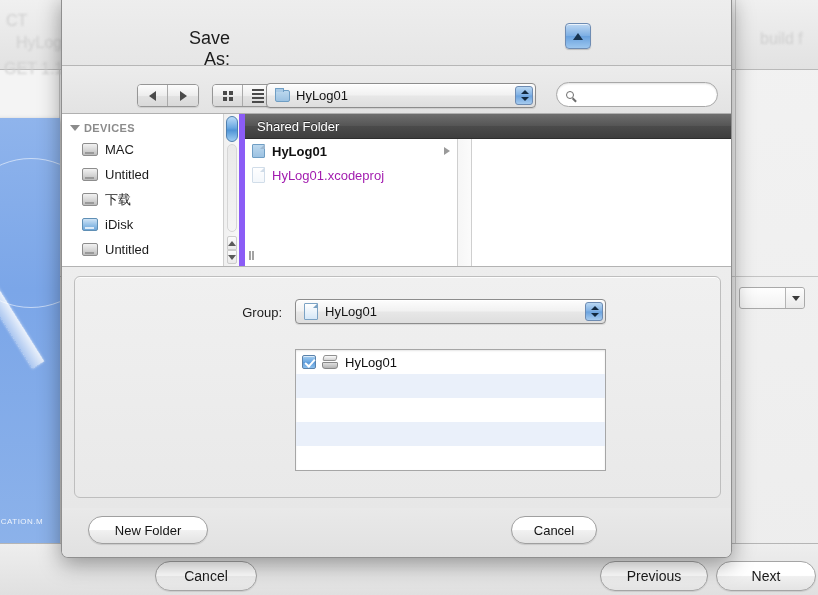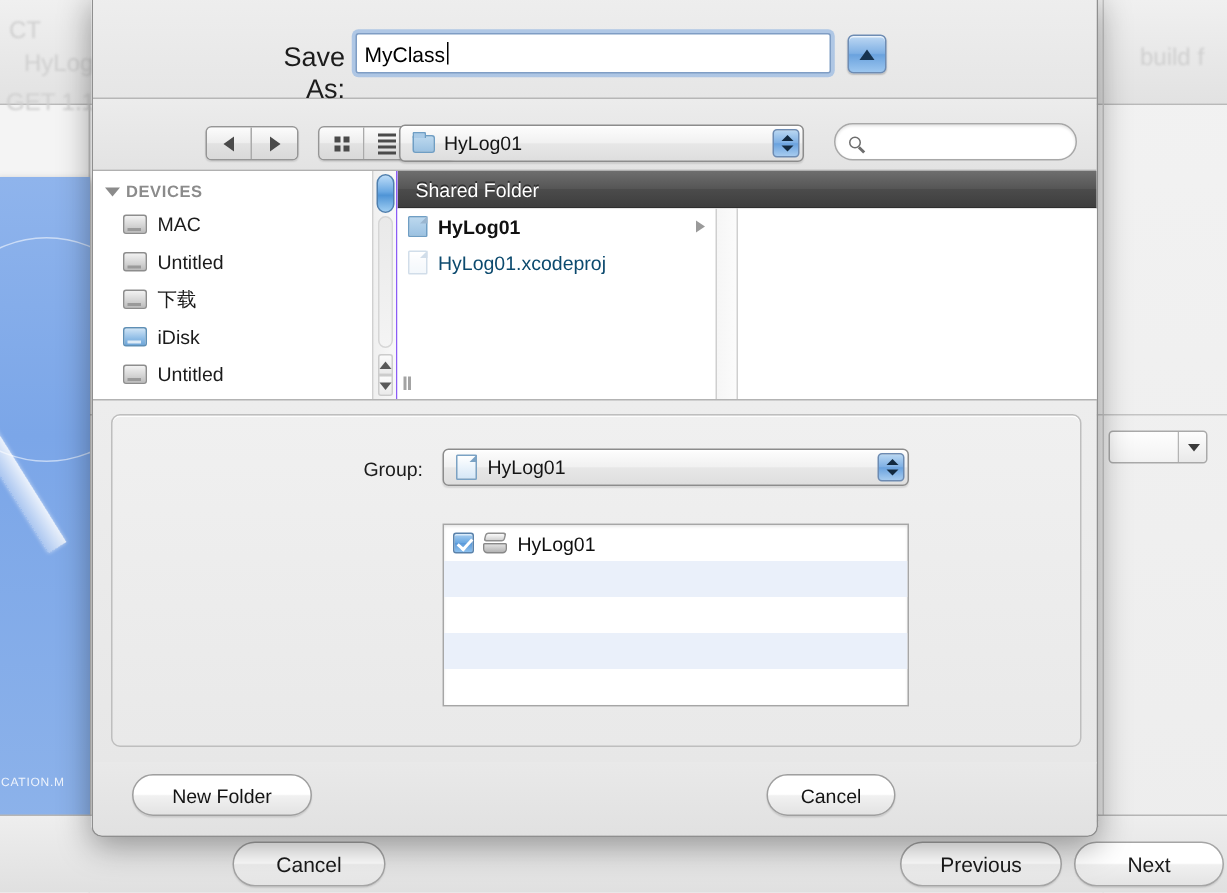--- a/index.html
+++ b/index.html
@@ -237,22 +237,22 @@
     background:#6d6d6d; transform: rotate(45deg);
   }
 
   
   .browser {
     position: absolute; left: 0; top: 117px; width: 671px; height: 153px;
     background: #ffffff; border-top: 1px solid #b0b0b0;
     display: flex;
   }
   .sidebar {
-    width: 203px; height: 100%; background: #ffffff;
-    border-right: 1px solid #8b5cf6; position: relative; overflow: hidden;
+    width: 183px; height: 100%; background: #ffffff;
+    border-right: 6px solid #8b5cf6; position: relative; overflow: hidden;
   }
   .sb-header {
     font-size: 11px; font-weight: bold; color: #8b8b8b;
     letter-spacing: .4px; padding: 8px 0 3px 8px;
     display: flex; align-items: center; gap: 4px;
   }
   .sb-tri {
     width:0;height:0;border-left:5px solid transparent;border-right:5px solid transparent;
     border-top:6px solid #8b8b8b;
   }
@@ -319,21 +319,21 @@
   }
   .col.c1 { width: 213px; }
   .col.c2 { width: 14px; background: linear-gradient(90deg,#f6f6f6,#fbfbfb); }
   .col.c3 { flex: 1; }
   .row {
     display: flex; align-items: center; gap: 7px;
     height: 24px; padding-left: 7px; padding-right: 7px;
     font-size: 13px; color: #111111; cursor: default;
   }
   .row.bold { font-weight: bold; }
-  .row.dim { color: #0c4a6e; }
+  .row.dim { color: #a21caf; }
   .file-ico {
     width: 13px; height: 16px; position: relative; border-radius: 1px;
     background: linear-gradient(180deg,#ffffff,#e6eff8);
     border: 1px solid #9ab6d0;
   }
   .file-ico::after {
     content:""; position:absolute; right:-1px; top:-1px;
     border-left:5px solid transparent; border-bottom:5px solid #9ab6d0;
   }
   .file-ico.dimmed { opacity:.45; }
@@ -483,24 +483,20 @@
 
     <div class="capsule" style="left:155px; right:auto; top:561px; width:102px;">Cancel</div>
     <div class="capsule" style="left:600px; top:561px; width:108px;">Previous</div>
     <div class="capsule" style="left:716px; top:561px; width:100px;">Next</div>
   </div>
 
   <div class="sheet">
 
     <div class="saveas-row">
       <div class="saveas-label">Save As:</div>
-      <div class="saveas-field">
-        <span>MyClass</span>
-          <span class="caret"></span>
-      </div>
       <div class="disclose-btn"></div>
     </div>
 
     <div class="nav-row"></div>
 
     <div class="seg-group" style="left:75px; top:88px;">
       <div class="seg">
           <span class="tri-l"></span>
         </div>
       <div class="seg">

